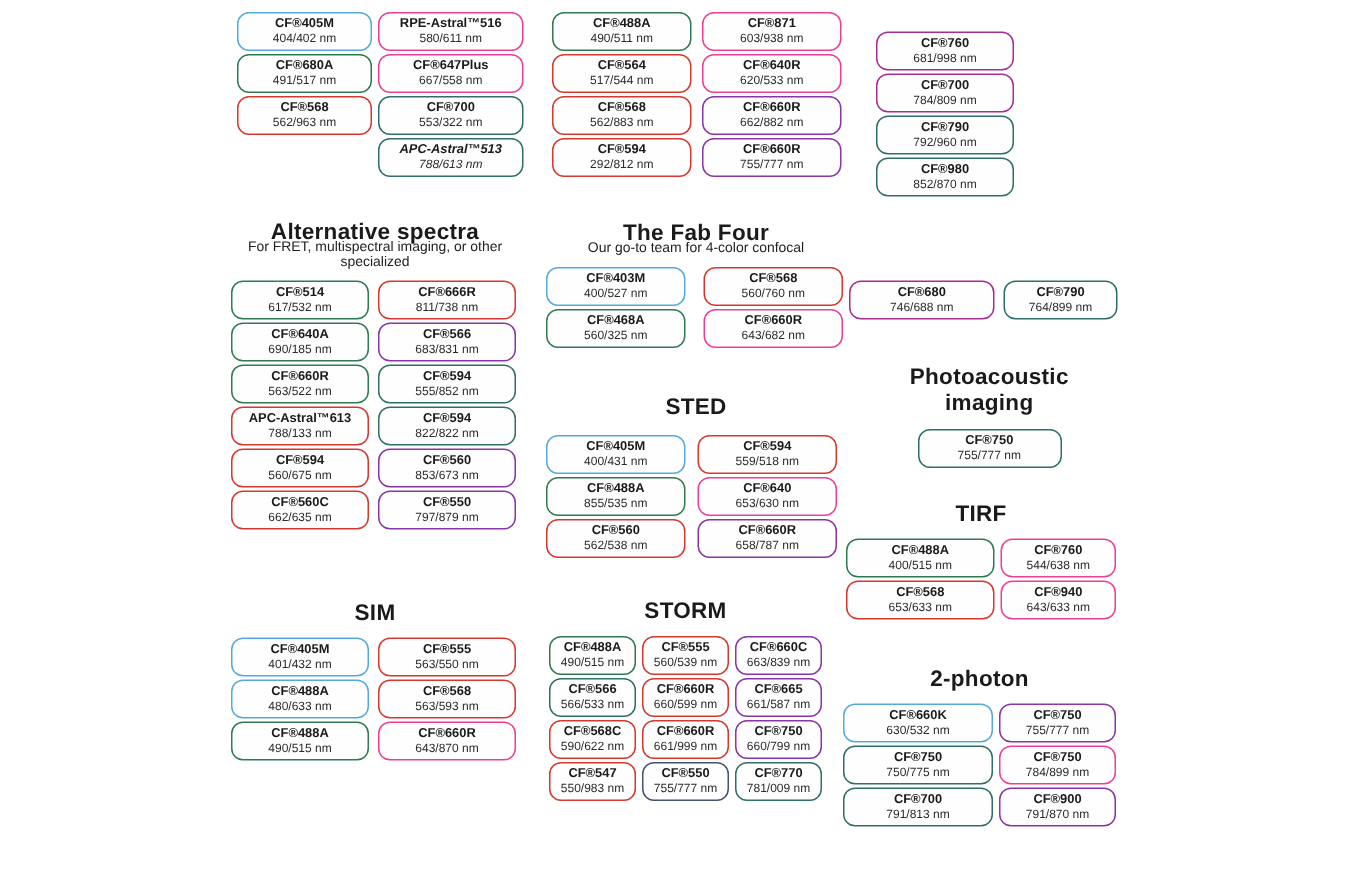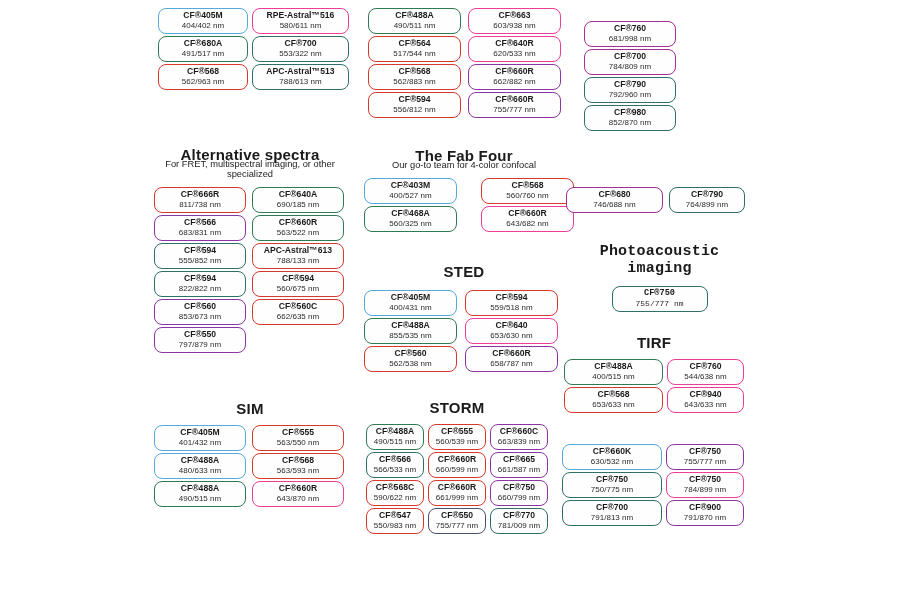--- a/index.html
+++ b/index.html
@@ -26,31 +26,31 @@
   #g-top_c3{left:368px;top:8px;width:93px;}
   #g-top_c4{left:468px;top:8px;width:93px;}
   #g-top_c5{left:584px;top:21px;width:92px;}
 
   #s-alt{left:154px;top:146px;width:192px;}
   #s-alt h2{margin-bottom:2px;}
   #s-alt .pillgrid{grid-template-columns:92px 92px;gap:2px 6px;}
 
   #s-fab{left:364px;top:147px;width:200px;}
   #s-fab h2{margin-bottom:2px;}
-  #s-fab .pillgrid{grid-template-columns:93px 93px;gap:2px 24px;}
+  #s-fab .pillgrid{grid-template-columns:93px 93px;gap:2px 12px;}
 
   #s-sted{left:364px;top:263px;width:200px;}
   #s-sted h2{margin-bottom:10px;}
   #s-sted .pillgrid{grid-template-columns:93px 93px;gap:2px 8px;}
 
   #g-mid{left:566px;top:187px;width:179px;display:flex;gap:6px;position:absolute;}
   #g-mid .pill:nth-child(1){width:97px;}
   #g-mid .pill:nth-child(2){width:76px;}
 
-  #s-photo{left:592px;top:243px;width:135px;font-family:Liberation Mono, monospace;}
+  #s-photo{left:592px;top:243px;width:135px;}
   #s-photo h2{line-height:1.15;margin-bottom:8px;}
   #s-photo .pillgrid{grid-template-columns:96px;justify-content:center;}
 
   #s-tirf{left:564px;top:334px;width:180px;}
   #s-tirf .pillgrid{grid-template-columns:99px 77px;gap:2px 4px;}
 
   #s-sim{left:154px;top:400px;width:192px;}
   #s-sim .pillgrid{grid-template-columns:92px 92px;gap:2px 6px;}
 
   #s-storm{left:366px;top:399px;width:182px;}
@@ -76,50 +76,54 @@
       <div class="pill" style="border-color: rgb(214, 56, 46);">
         <div class="nm">CF®568</div>
         <div class="val">562/963 nm</div>
       </div>
     </div>
   <div class="pillcol" id="g-top_c2">
       <div class="pill" style="border-color: rgb(238, 61, 150);">
         <div class="nm">RPE-Astral™516</div>
         <div class="val">580/611 nm</div>
       </div>
+      <div class="pill" style="border-color: rgb(238, 61, 150);">
+        <div class="nm">CF®647Plus</div>
+        <div class="val">667/558 nm</div>
+      </div>
       <div class="pill" style="border-color: rgb(47, 111, 104);">
         <div class="nm">CF®700</div>
         <div class="val">553/322 nm</div>
       </div>
-      <div class="pill" style="border-color: rgb(47, 111, 104);">
+      <div class="pill" style="border-color: rgb(47, 111, 104); font-style: italic;">
         <div class="nm">APC-Astral™513</div>
         <div class="val">788/613 nm</div>
       </div>
     </div>
   <div class="pillcol" id="g-top_c3">
       <div class="pill" style="border-color: rgb(47, 122, 82);">
         <div class="nm">CF®488A</div>
         <div class="val">490/511 nm</div>
       </div>
       <div class="pill" style="border-color: rgb(214, 56, 46);">
         <div class="nm">CF®564</div>
         <div class="val">517/544 nm</div>
       </div>
       <div class="pill" style="border-color: rgb(214, 56, 46);">
         <div class="nm">CF®568</div>
         <div class="val">562/883 nm</div>
       </div>
       <div class="pill" style="border-color: rgb(214, 56, 46);">
         <div class="nm">CF®594</div>
-        <div class="val">556/812 nm</div>
+        <div class="val">292/812 nm</div>
       </div>
     </div>
   <div class="pillcol" id="g-top_c4">
       <div class="pill" style="border-color: rgb(238, 61, 150);">
-        <div class="nm">CF®663</div>
+        <div class="nm">CF®871</div>
         <div class="val">603/938 nm</div>
       </div>
       <div class="pill" style="border-color: rgb(238, 61, 150);">
         <div class="nm">CF®640R</div>
         <div class="val">620/533 nm</div>
       </div>
       <div class="pill" style="border-color: rgb(138, 53, 165);">
         <div class="nm">CF®660R</div>
         <div class="val">662/882 nm</div>
       </div>
@@ -144,20 +148,24 @@
       <div class="pill" style="border-color: rgb(47, 111, 104);">
         <div class="nm">CF®980</div>
         <div class="val">852/870 nm</div>
       </div>
     </div>
 
   <section class="sec" id="s-alt">
     <h2>Alternative spectra</h2>
     <p class="sub">For FRET, multispectral imaging, or other specialized</p>
     <div class="pillgrid">
+        <div class="pill" style="border-color: rgb(47, 122, 82);">
+          <div class="nm">CF®514</div>
+          <div class="val">617/532 nm</div>
+        </div>
         <div class="pill" style="border-color: rgb(214, 56, 46);">
           <div class="nm">CF®666R</div>
           <div class="val">811/738 nm</div>
         </div>
         <div class="pill" style="border-color: rgb(47, 122, 82);">
           <div class="nm">CF®640A</div>
           <div class="val">690/185 nm</div>
         </div>
         <div class="pill" style="border-color: rgb(138, 53, 165);">
           <div class="nm">CF®566</div>
@@ -372,20 +380,21 @@
           <div class="val">755/777 nm</div>
         </div>
         <div class="pill" style="border-color: rgb(47, 111, 104);">
           <div class="nm">CF®770</div>
           <div class="val">781/009 nm</div>
         </div>
       </div>
   </section>
 
   <section class="sec" id="s-photon2">
+    <h2>2-photon</h2>
     <div class="pillgrid">
         <div class="pill" style="border-color: rgb(85, 169, 220);">
           <div class="nm">CF®660K</div>
           <div class="val">630/532 nm</div>
         </div>
         <div class="pill" style="border-color: rgb(138, 53, 165);">
           <div class="nm">CF®750</div>
           <div class="val">755/777 nm</div>
         </div>
         <div class="pill" style="border-color: rgb(47, 111, 104);">

